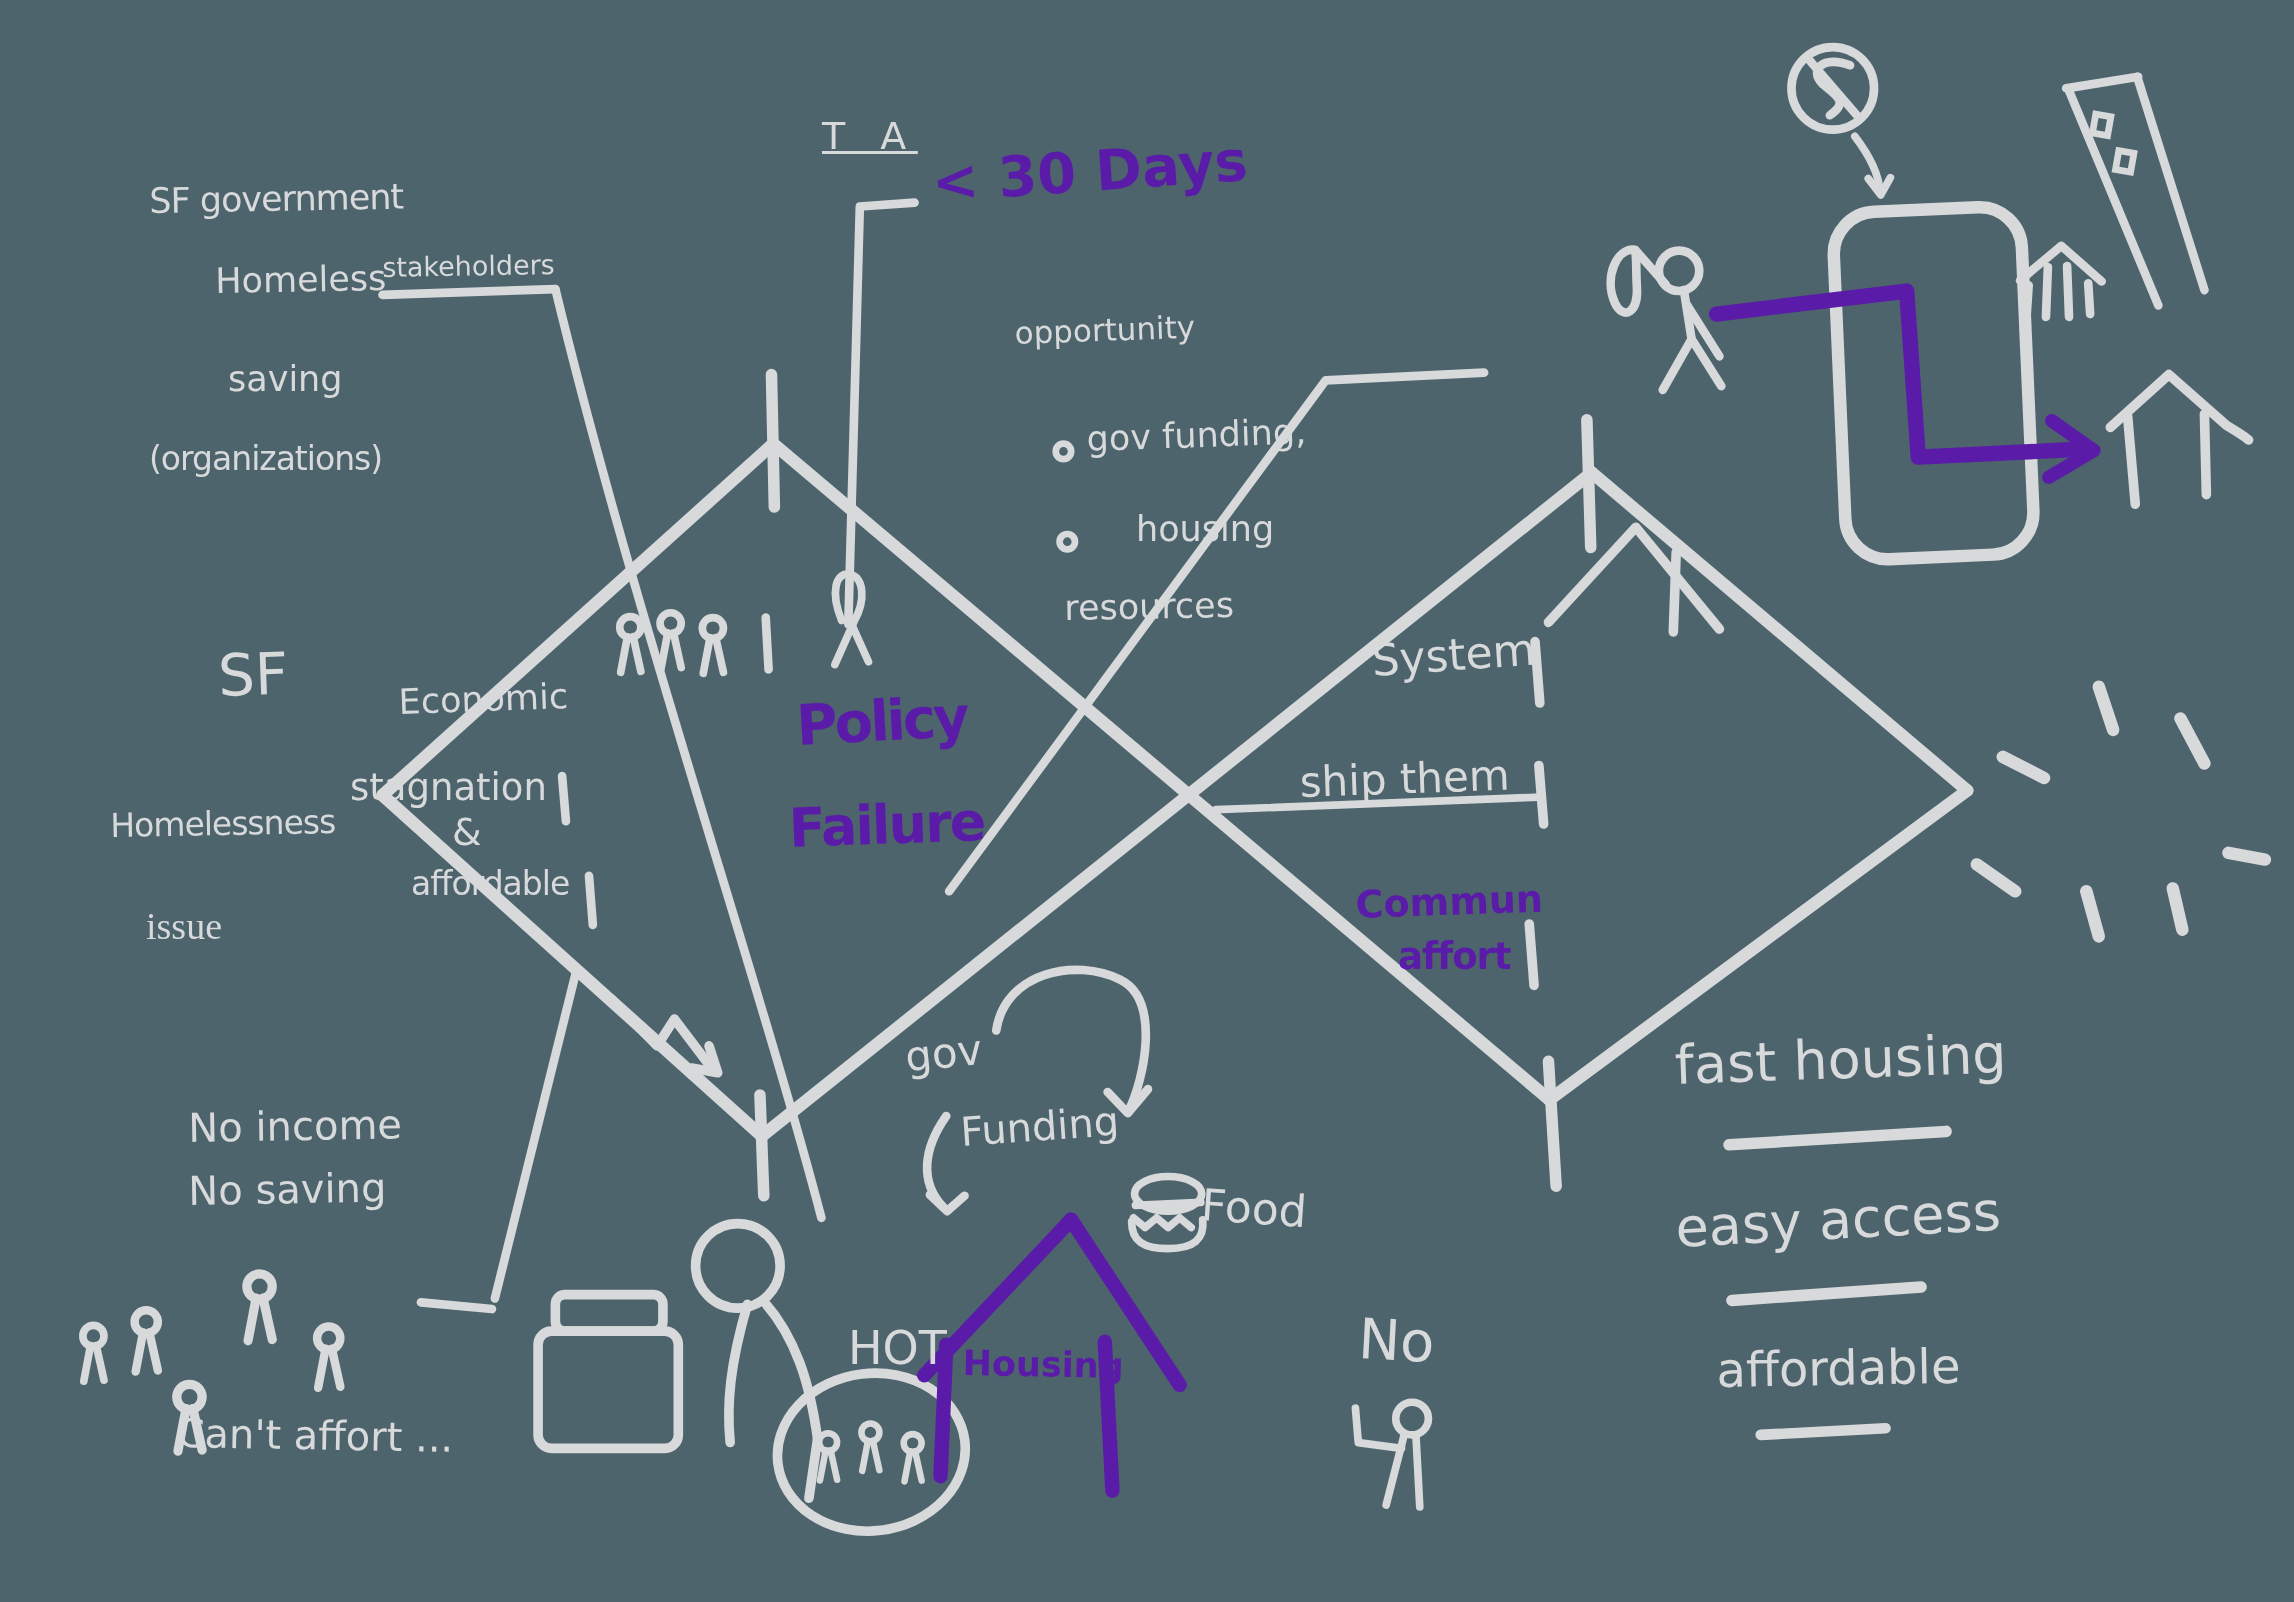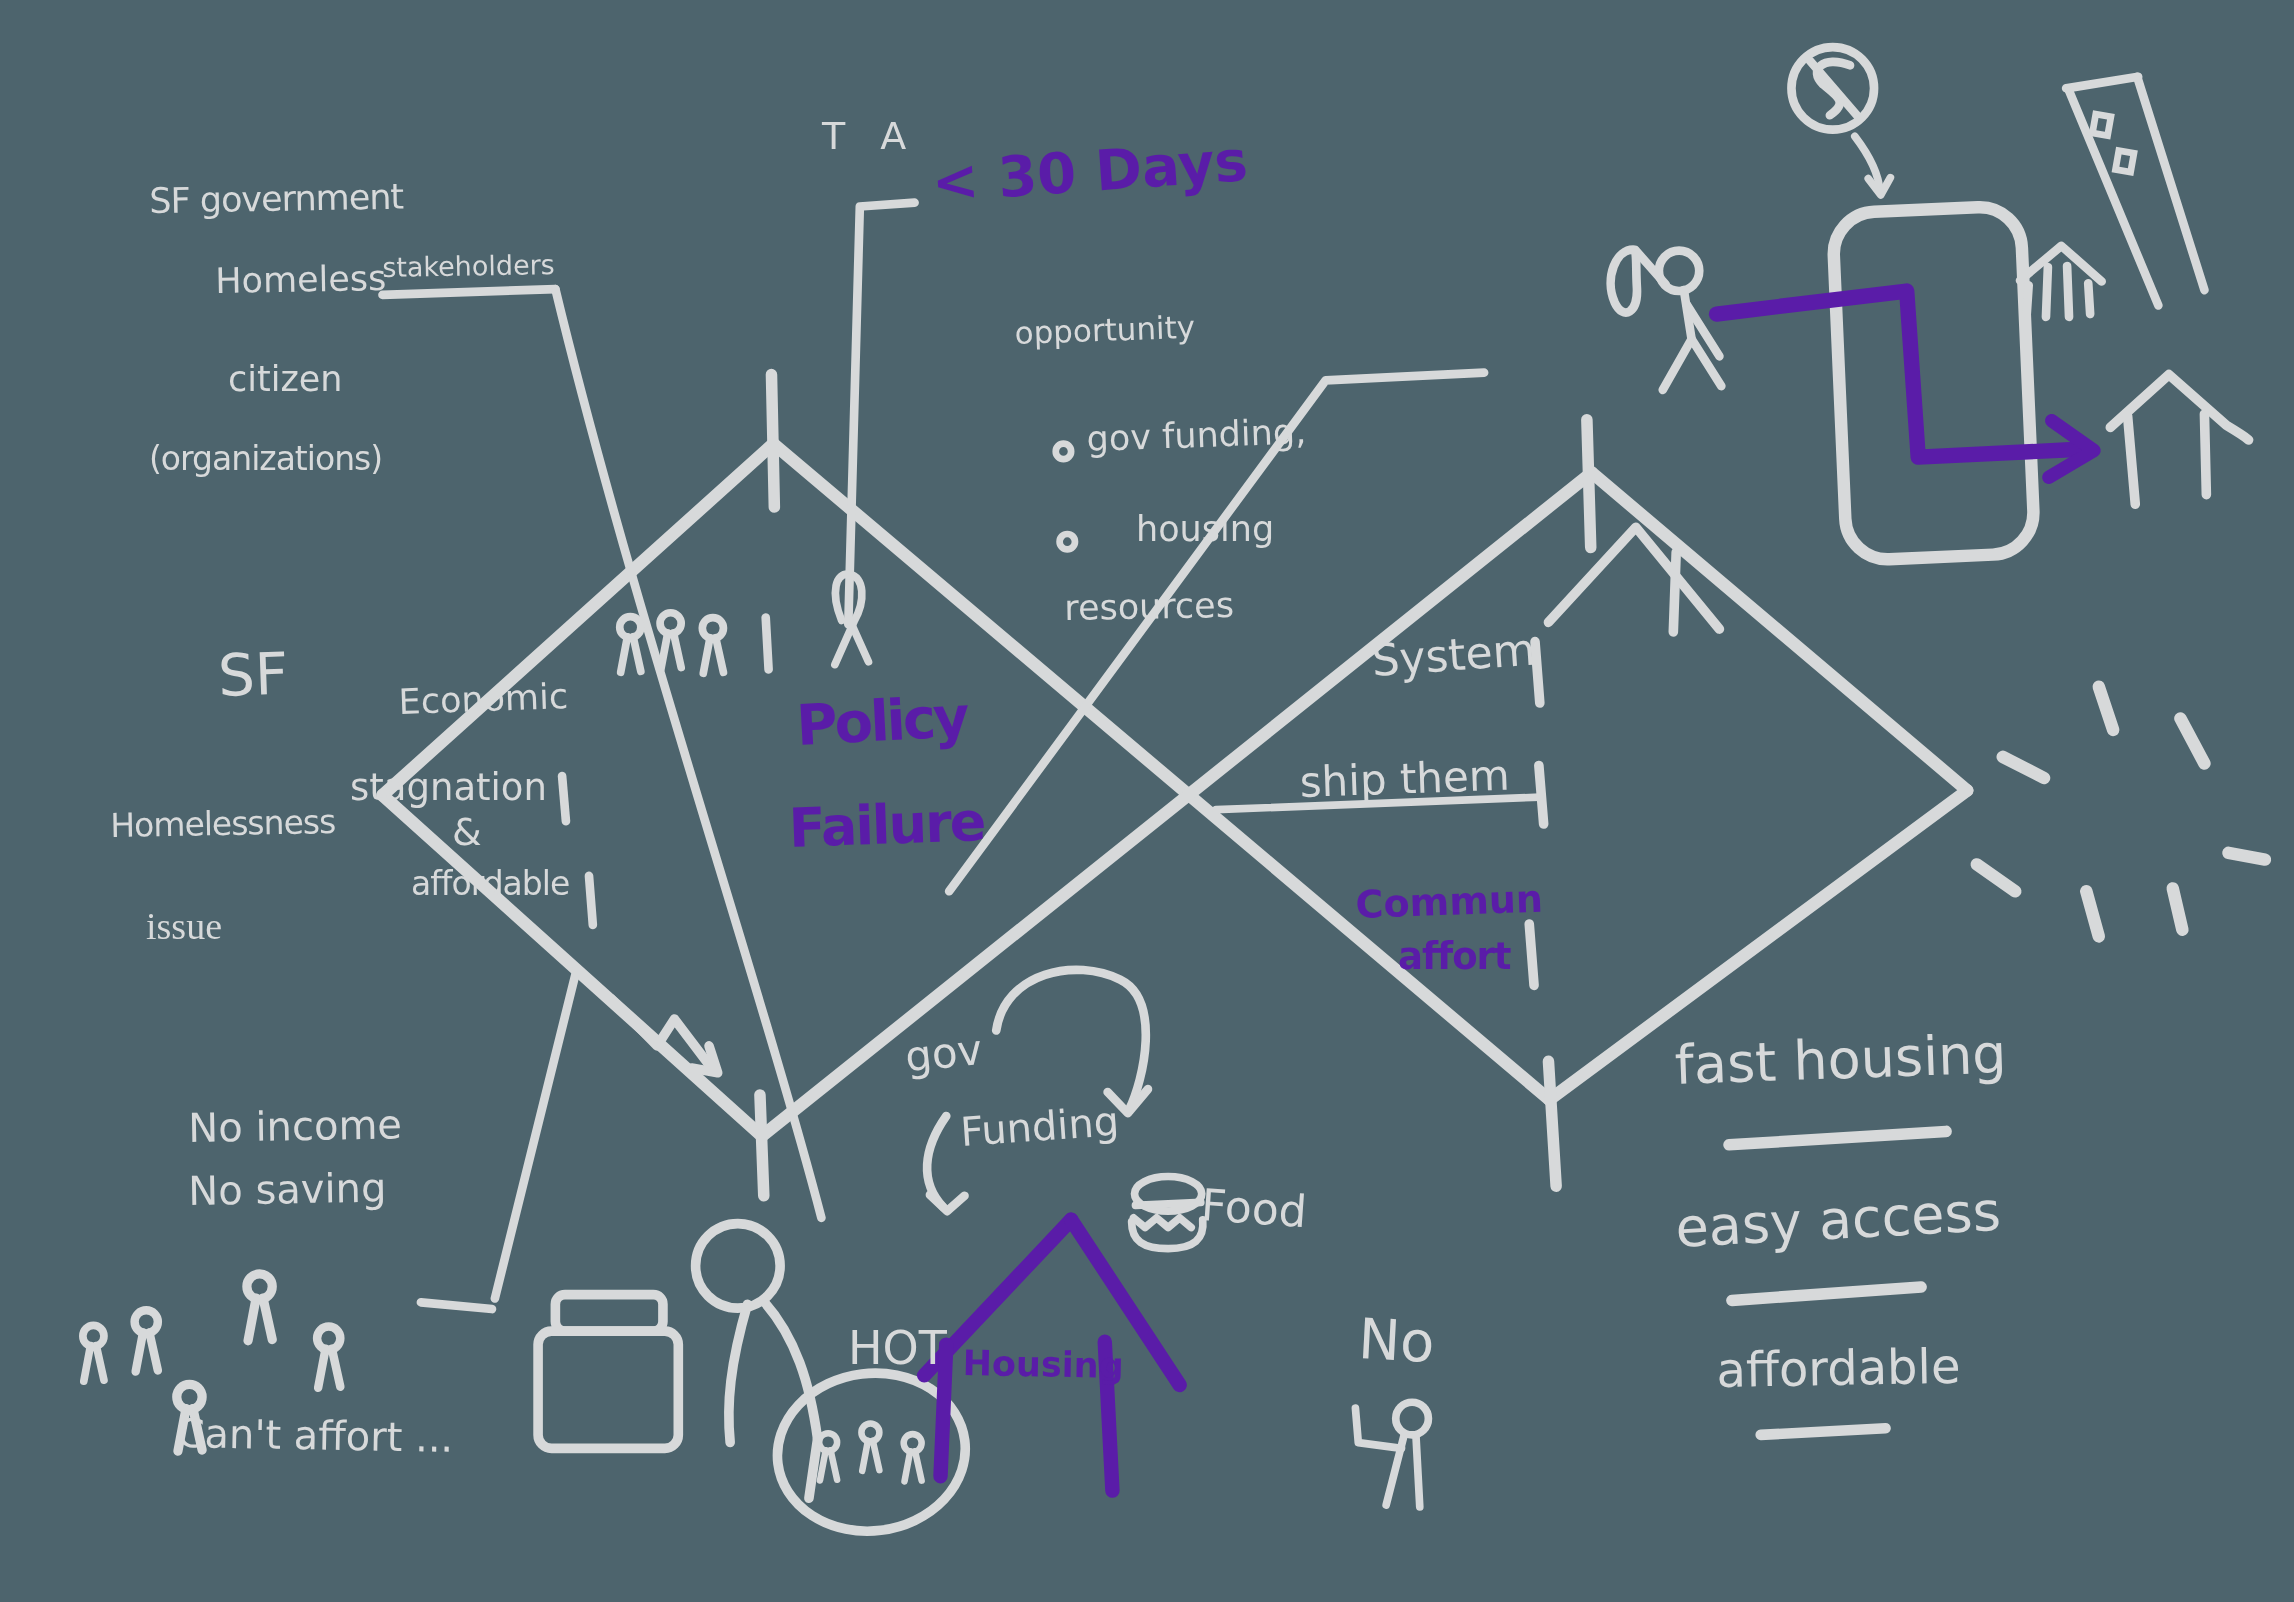--- a/index.html
+++ b/index.html
@@ -183,25 +183,25 @@
     <g stroke="#5a1ca8" stroke-width="15" fill="none" stroke-linecap="round" stroke-linejoin="round">
       <path d="M1115,1270 L962,1432"></path>
       <path d="M1115,1270 L1228,1442"></path>
       <path d="M985,1400 L979,1537"></path>
       <path d="M1150,1397 L1158,1552"></path>
     </g>
   </svg>
 
   <div class="lbl" style="left:149px;top:183px;font-size:35px;letter-spacing:-1px;transform:rotate(-1deg);">SF government</div>
   <div class="lbl" style="left:215px;top:263px;font-size:35px;transform:rotate(-1deg);">Homeless</div>
-  <div class="lbl" style="left:228px;top:361px;font-size:35px;">citizen</div>
+  <div class="lbl" style="left:228px;top:361px;font-size:35px;">saving</div>
   <div class="lbl" style="left:149px;top:442px;font-size:33px;letter-spacing:-1px;">(organizations)</div>
   <div class="lbl" style="left:382px;top:254px;font-size:27px;transform:rotate(-1deg);">stakeholders</div>
 
-  <div class="lbl" style="left:822px;top:117px;font-size:38px;letter-spacing:11.5px;">T A</div>
+  <div class="lbl" style="left:822px;top:117px;font-size:38px;letter-spacing:11.5px;text-decoration:underline;">T A</div>
   <div class="lbl accent" style="left:930px;top:154px;font-size:56px;transform:rotate(-4deg);">&lt; 30 Days</div>
 
   <div class="lbl" style="left:1014px;top:317px;font-size:31px;transform:rotate(-2deg);">opportunity</div>
   <div class="lbl" style="left:1086px;top:421px;font-size:35px;transform:rotate(-2deg);">gov funding,</div>
   <div class="lbl" style="left:1136px;top:511px;font-size:35px;">housing</div>
   <div class="lbl" style="left:1064px;top:590px;font-size:35px;transform:rotate(-1deg);">resources</div>
 
   <div class="lbl" style="left:217px;top:646px;font-size:58px;transform:rotate(-2deg);">SF</div>
   <div class="lbl" style="left:110px;top:809px;font-size:33px;letter-spacing:-1px;transform:rotate(-1deg);">Homelessness</div>
   <div class="lbl" style="left:146px;top:907px;font-size:38px;font-family:Liberation Serif, serif;">issue</div>

